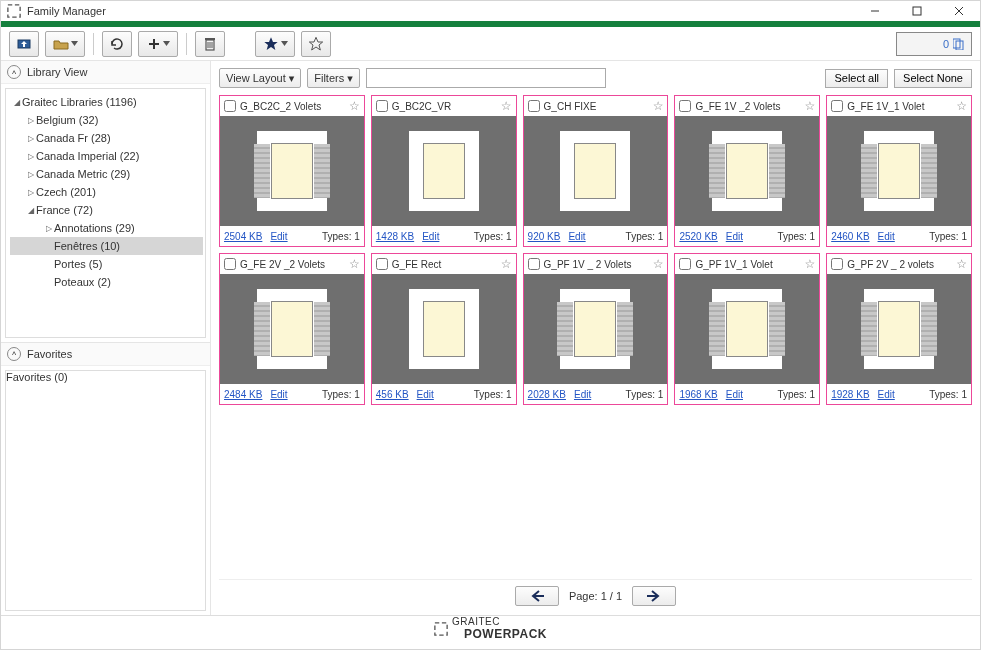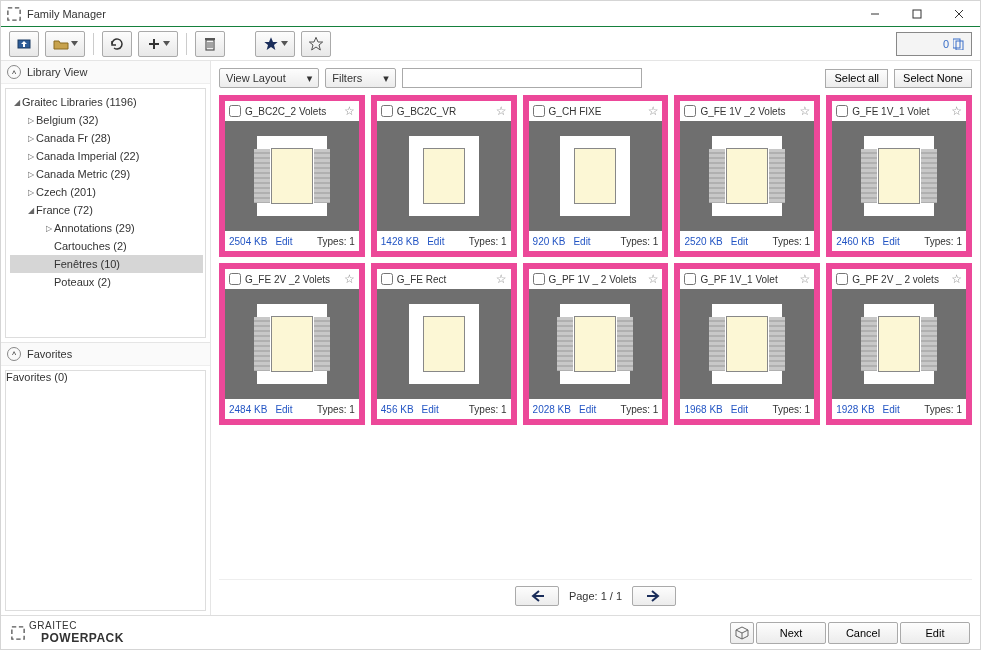--- a/index.html
+++ b/index.html
@@ -1,18 +1,18 @@
 <!DOCTYPE html>
 <html><head>
 <meta charset="utf-8">
 <style>
   * { box-sizing: border-box; margin: 0; padding: 0; }
   body { font-family: "Segoe UI", Tahoma, sans-serif; font-size: 11px; color: #333; background: #fff; width: 981px; height: 650px; border: 1px solid #d5d5d5; display: flex; flex-direction: column; overflow: hidden; }
   
-  .titlebar { height: 26px; display: flex; align-items: center; padding: 0 0 0 6px; border-bottom: 1px solid #15803d; }
+  .titlebar { height: 26px; display: flex; align-items: center; padding: 0 0 0 6px; border-bottom: 6px solid #15803d; }
   .titlebar .icon-app { width: 14px; height: 14px; margin-right: 6px; }
   .titlebar .title { flex: 1; }
   .winbtn { width: 42px; height: 26px; display: flex; align-items: center; justify-content: center; }
   
   .toolbar { height: 34px; display: flex; align-items: center; padding: 4px 8px; gap: 6px; border-bottom: 1px solid #e5e5e5; }
   .tbtn { width: 30px; height: 26px; border: 1px solid #aaa; background: linear-gradient(#fdfdfd,#e8e8e8); display: flex; align-items: center; justify-content: center; cursor: pointer; border-radius: 2px; }
   .tbtn .drop { width:7px; height:7px; margin-left:2px; }
   .tbtn.wide { width: 40px; }
   .tool-sep { width:1px; height:22px; background:#ccc; margin:0 2px; }
   .toolbar .spacer { flex:1; }
@@ -28,45 +28,45 @@
   .tree-node .ar { width:10px; font-size:8px; color:#666; text-align:center;}
   .tree-node.sel { background:#d6d6d6; }
   .tree-node.l0 { padding-left:2px; }
   .tree-node.l1 { padding-left:16px; }
   .tree-node.l2 { padding-left:34px; }
   .fav-panel { border-top:1px solid #e5e5e5; }
   .fav-list { flex:1; min-height:200px; border:1px solid #ddd; margin:4px; }
   
   .content { flex:1; display:flex; flex-direction:column; padding:4px 8px; }
   .content-toolbar { display:flex; align-items:center; gap:6px; height:26px; margin-bottom:4px;}
-  .ddl { border:1px solid #aaa; background:linear-gradient(#fdfdfd,#ececec); padding:2px 6px; font-size:11px; height:20px; display:flex; align-items:center; gap:21px; cursor:pointer; border-radius:2px;}
+  .ddl { border:1px solid #aaa; background:linear-gradient(#fdfdfd,#ececec); padding:2px 6px; font-size:11px; height:20px; display:flex; align-items:center; gap:3px; cursor:pointer; border-radius:2px;}
   .searchbox { width:240px; height:20px; border:1px solid #aaa; padding:0 4px; font-size:11px; }
   .content-toolbar .spacer{flex:1;}
   .sbtn{border:1px solid #aaa;background:linear-gradient(#fdfdfd,#ececec);padding:2px 8px;font-size:11px;height:19px;cursor:pointer;border-radius:0;}
   
   .grid { flex:1; overflow:auto; }
   .grid-inner { display:grid; grid-template-columns: repeat(5,1fr); gap:6px; }
-  .card { border:6px solid #ec4899; background:#fff; display:flex; flex-direction:column; }
+  .card { border:1px solid #ec4899; background:#fff; display:flex; flex-direction:column; }
   .card-hdr{ display:flex; align-items:center; height:20px; padding:0 4px; gap:4px; }
   .card-hdr input[type=checkbox]{ width:12px; height:12px; }
   .card-hdr .name{ flex:1; font-size:10px; overflow:hidden; text-overflow:ellipsis; white-space:nowrap; }
   .card-hdr .star{ color:#888; cursor:pointer; font-size:12px;}
   .thumb{ height:110px; background:#6f6f6f; display:flex; align-items:center; justify-content:center;}
   .thumb .inner{ width:70px; height:80px; background:#fff; display:flex; align-items:center; justify-content:center;}
   .thumb .pane{ width:42px; height:56px; background:#fcf7d5; border:1px solid #888; position:relative;}
   .shutter{ position:absolute; top:0; width:16px; height:100%; background:repeating-linear-gradient(#c8c8c8,#c8c8c8 3px,#b0b0b0 3px,#b0b0b0 5px); }
   .shutter.left{ left:-18px;} .shutter.right{ right:-18px;}
   .card-ftr{ display:flex; align-items:center; height:20px; padding:0 4px; font-size:10px; gap:8px; }
-  .card-ftr .link{ color:#2355c4; cursor:pointer;}
+  .card-ftr .link{ color:#2355c4; text-decoration:underline; cursor:pointer;}
   .card-ftr .types{ margin-left:auto;}
   
   .pager { height:32px; display:flex; align-items:center; justify-content:center; gap:10px; border-top:1px solid #eee;text-align:center;}
   .pgbtn{ width:44px; height:20px; border:1px solid #aaa; background:linear-gradient(#fdfdfd,#ececec); display:flex; align-items:center; justify-content:center; cursor:pointer; border-radius:2px;}
   
-  .footer{ height:34px; border-top:1px solid #ddd; display:flex; align-items:center; padding:0 10px; gap:2px;}
+  .footer{ height:34px; border-top:1px solid #ddd; display:flex; align-items:center; padding:0 10px; gap:10px;flex-direction:column;}
   .footer .logo{ flex:1; font-size:10px; letter-spacing:0.5px; display:flex; align-items:center; gap:4px;}
   .footer .logo b{ font-size:12px;padding-left:12px;}
   .fbtn{ width:70px; height:22px; border:1px solid #aaa; background:linear-gradient(#fdfdfd,#ececec); font-size:11px; cursor:pointer; border-radius:2px;}
   .iconbtn{ width:24px; height:22px; border:1px solid #aaa; background:linear-gradient(#fdfdfd,#ececec); cursor:pointer; display:flex;align-items:center;justify-content:center; border-radius:2px;}
   
   svg{display:block;}
 </style>
 </head>
 <body>
 
@@ -191,27 +191,27 @@
           <span>Czech (201)</span>
         </div>
         <div class="tree-node l1">
           <span class="ar">◢</span>
           <span>France (72)</span>
         </div>
         <div class="tree-node l2">
           <span class="ar">▷</span>
           <span>Annotations (29)</span>
         </div>
-        <div class="tree-node l2">
-          <span class="ar"></span>
-          <span>Cartouches (2)</span>
-        </div>
         <div class="tree-node l2 sel">
           <span class="ar"></span>
           <span>Fenêtres (10)</span>
+        </div>
+        <div class="tree-node l2">
+          <span class="ar"></span>
+          <span>Portes (5)</span>
         </div>
         <div class="tree-node l2">
           <span class="ar"></span>
           <span>Poteaux (2)</span>
         </div>
       </div>
     <div class="panel-hdr fav-panel">
       <span class="circ">˄</span>
       <span>Favorites</span>
     </div>

